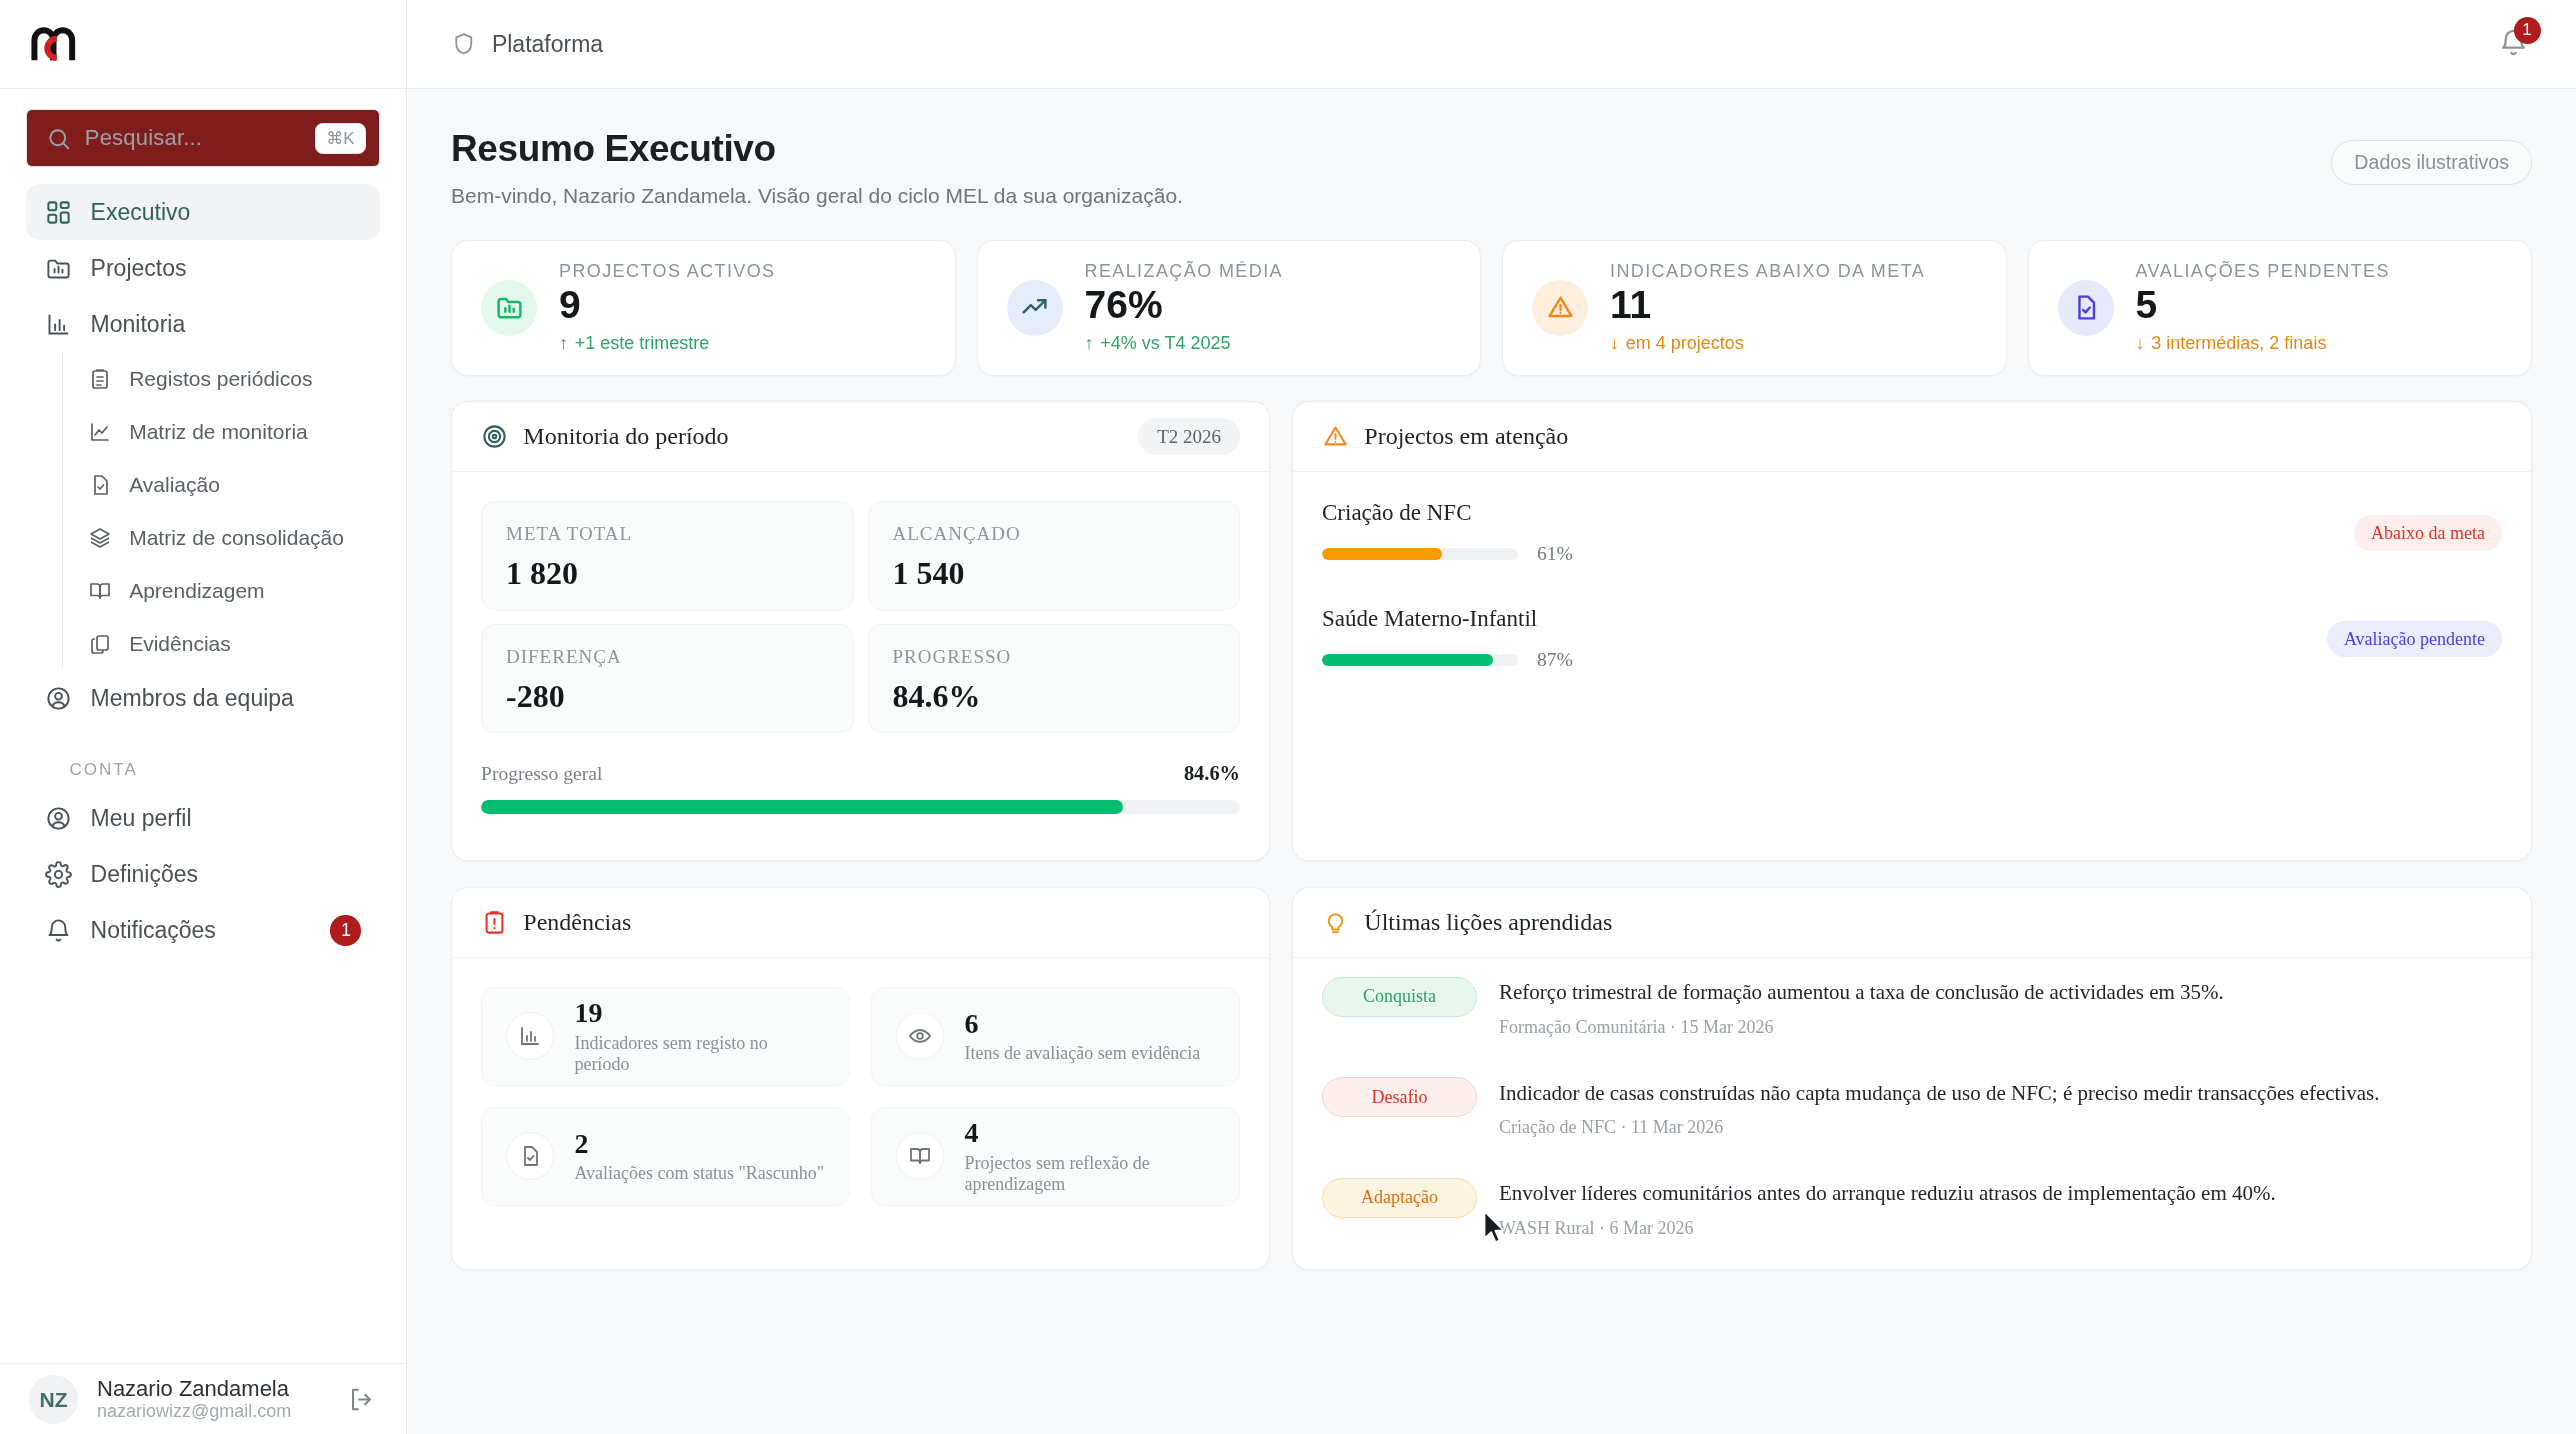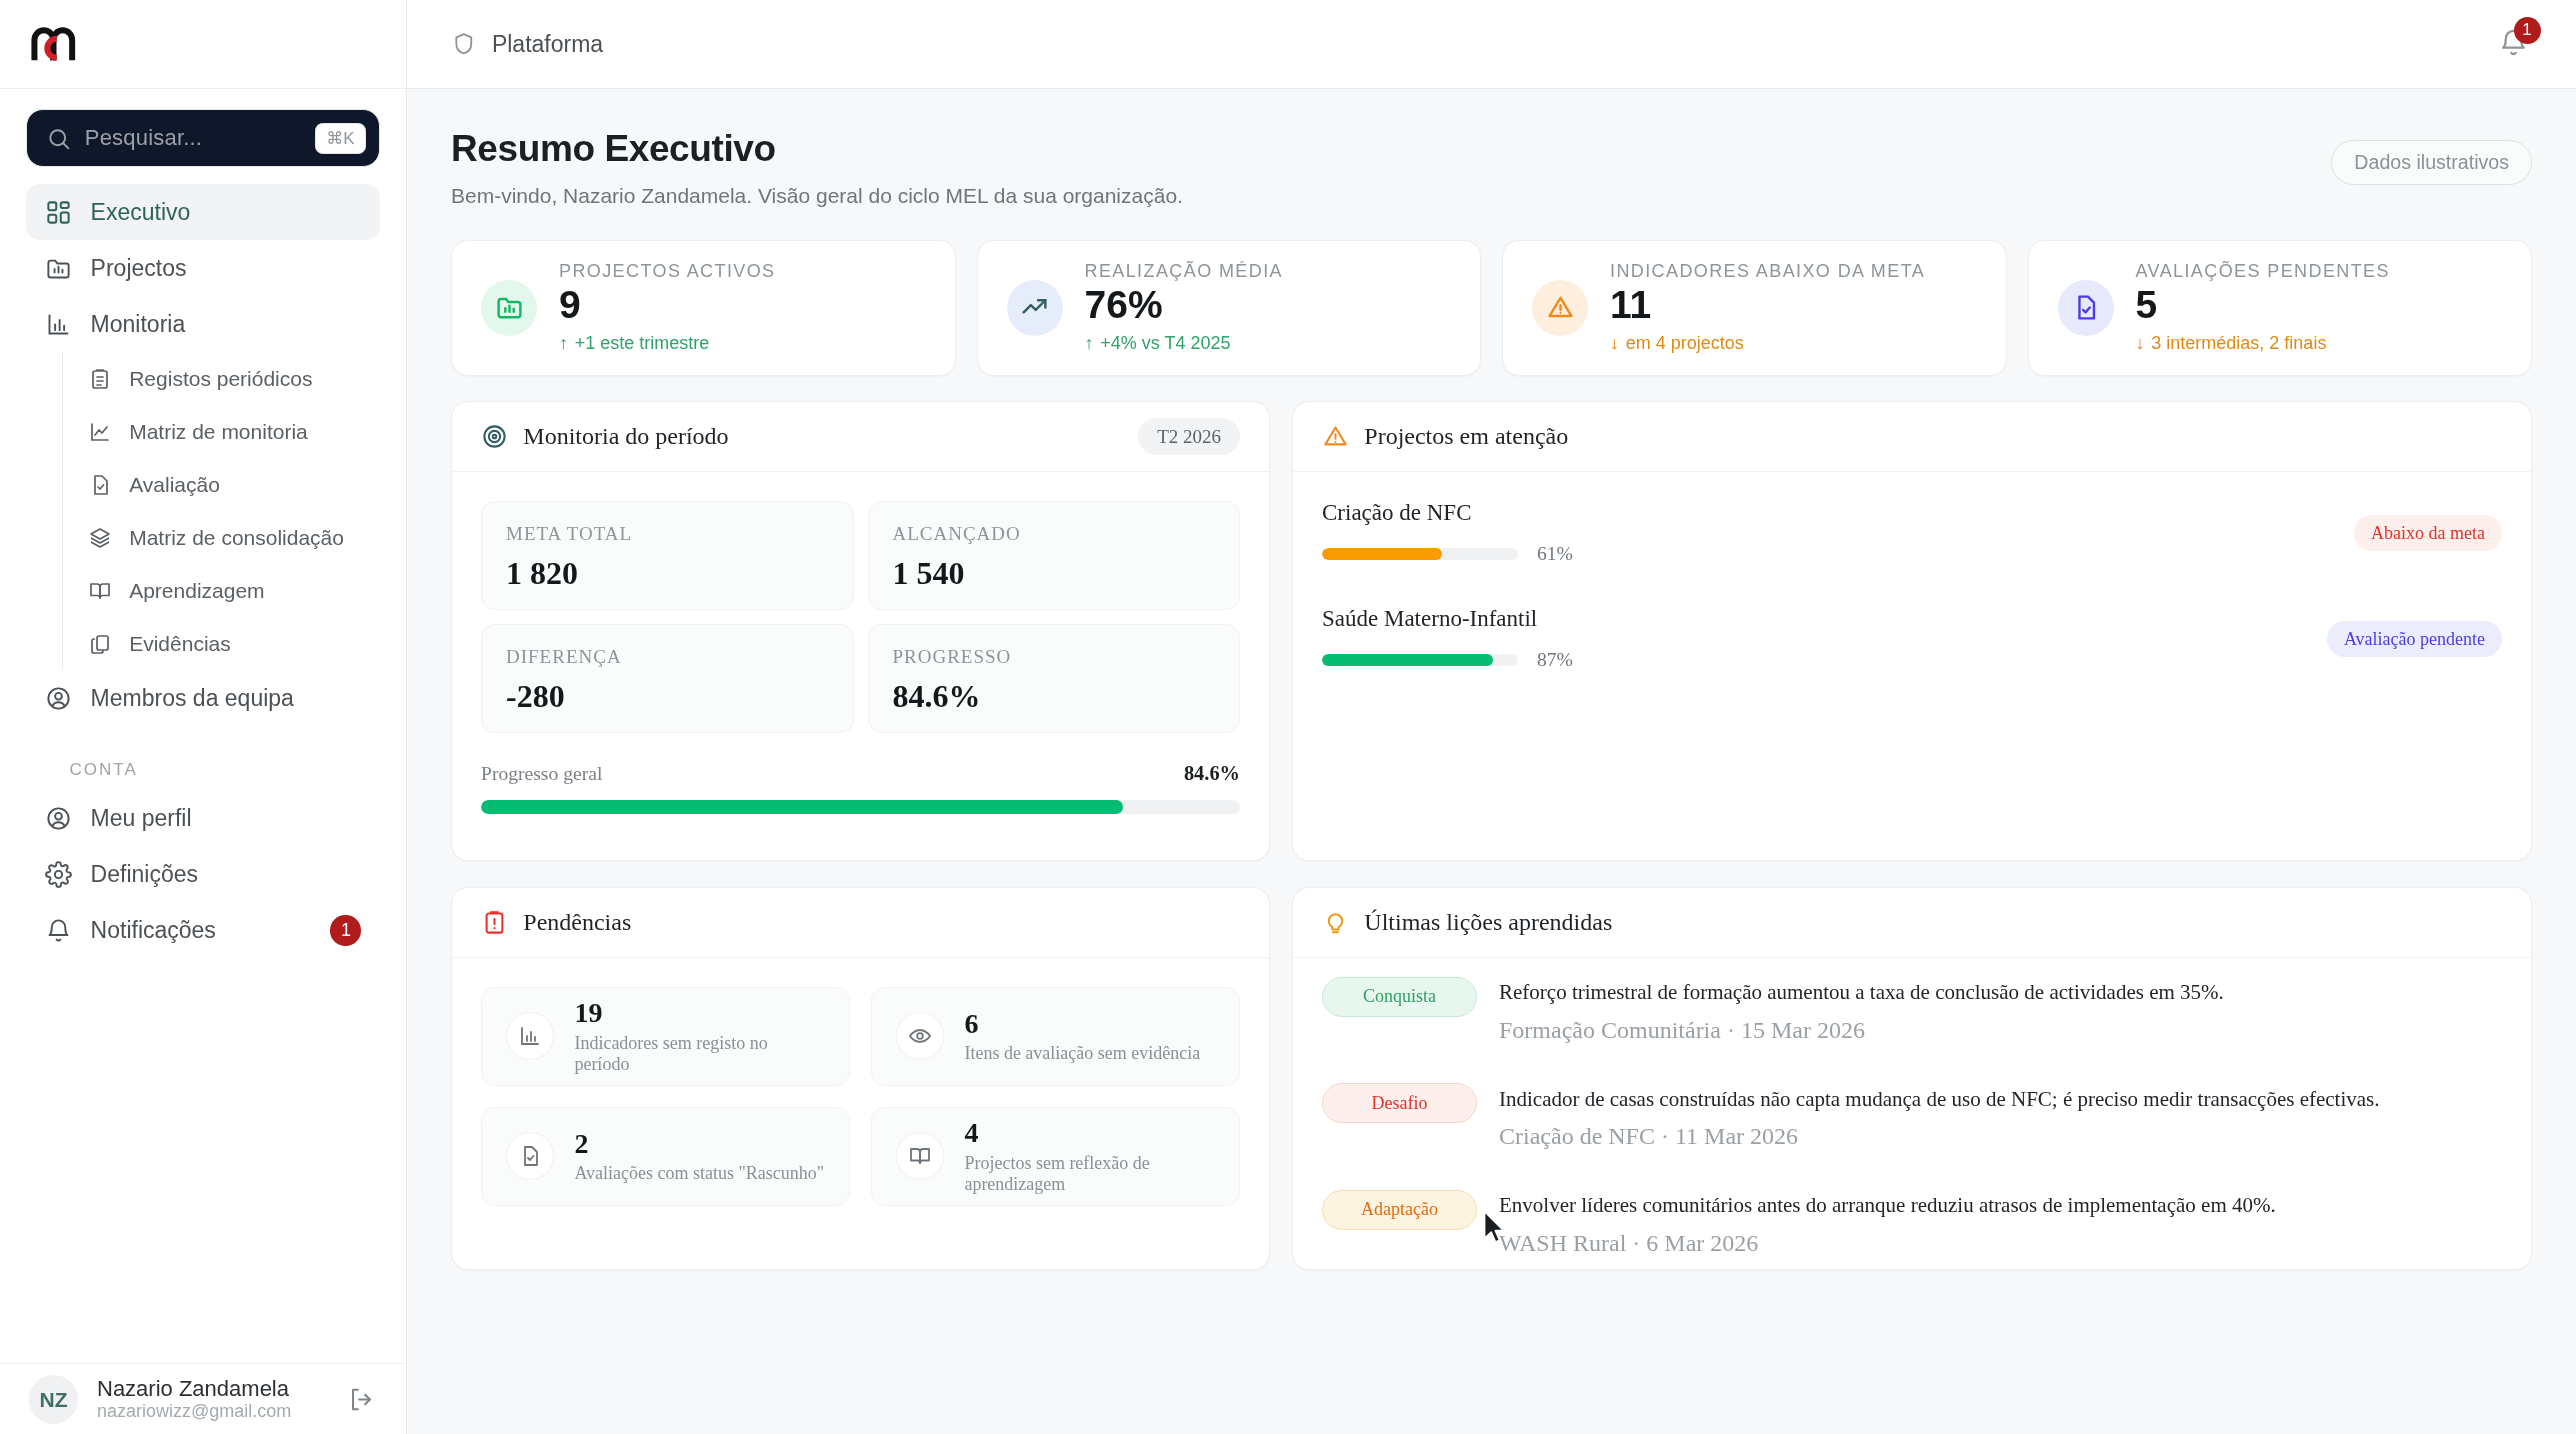--- a/index.html
+++ b/index.html
@@ -24,22 +24,22 @@
   }
   .logo-row {
     height: 89px; display: flex; align-items: center;
     padding-left: 31px;
     border-bottom: 0.9px solid #eceef0;
   }
   .logo-mark { width: 48px; height: 36px; display:block; }
 
   .search-wrap { padding: 20.4px 25.6px 8.5px 25.6px; }
   .search-box {
-    height: 58px; border: 0.9px solid #e6e8ea; border-radius: 17px;
-    background: #0f172a; display: flex; align-items: center;
+    height: 58px; border: 0.9px solid #e6e8ea; border-radius: 6px;
+    background: #7f1d1d; display: flex; align-items: center;
     padding: 0 13.6px 0 19px; gap: 13.6px;
   }
   .search-ico { width: 25.6px; height: 25.6px; flex: 0 0 25.6px; color:#9aa0a6; }
   .search-ph { flex: 1; color: #9ba1a7; font-size: 22px; letter-spacing: 0.2px; }
   .kbd {
     border: 0.9px solid #e4e6e9; border-radius: 7.7px; background: #fff;
     color: #8e959b; font-size: 17px; padding: 6px 10.2px; line-height: 1;
   }
 
   .nav { padding: 8.5px 25.6px 0 25.6px; }
@@ -197,21 +197,21 @@
   .pend-cap { font-size: 18px; color: #8a9096; margin-top: 5.1px; }
 
   
   .lesson-row { display: flex; gap: 22px; padding: 19px 29px 20.4px 29px; align-items: flex-start; }
   .lesson-tag {
     border-radius: 851px; font-size: 18px; padding: 8.5px 0; width: 155px;
     text-align: center; flex: 0 0 155px; border: 0.9px solid transparent;
   }
   .lesson-body { flex: 1; min-width: 0; padding-top: 1.7px; }
   .lesson-text { font-size: 21px; color: #22262a; line-height: 1.42; }
-  .lesson-meta { font-size: 24px; color: #9aa0a6; margin-top: 8.5px; }
+  .lesson-meta { font-size: 18px; color: #9aa0a6; margin-top: 8.5px; }
 
   .cursor { position: absolute; pointer-events: none; }
 </style>
 </head>
 <body>
 
 <div class="app">
 
   <aside class="sidebar">
 

